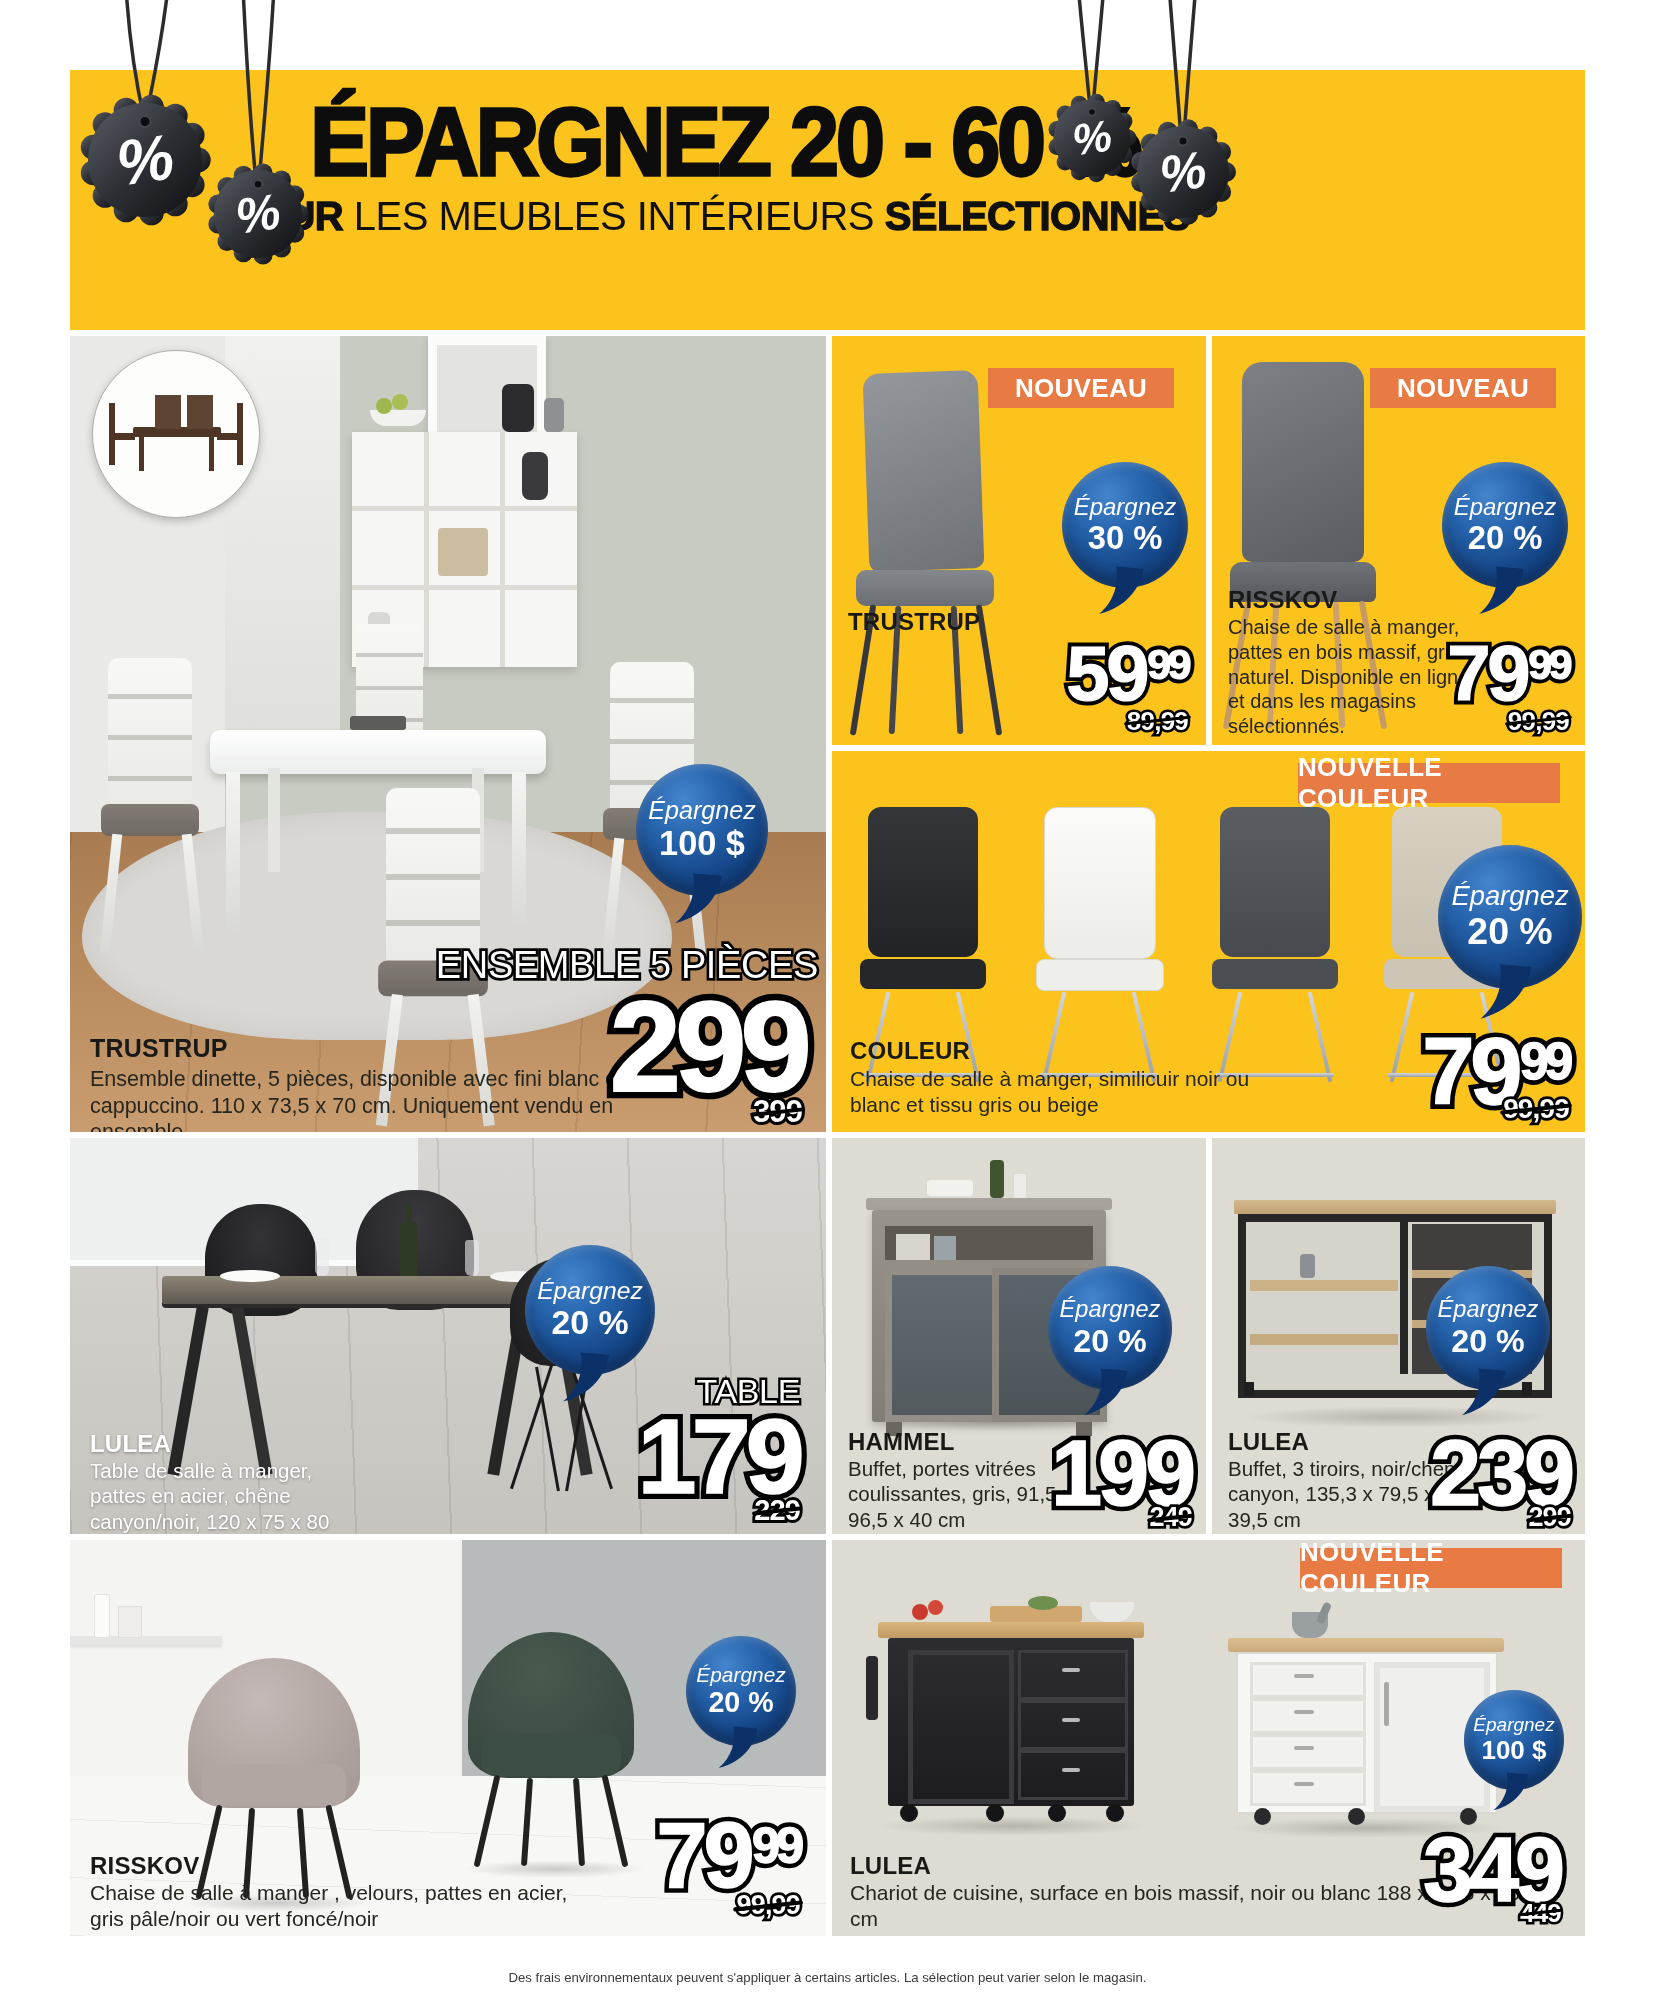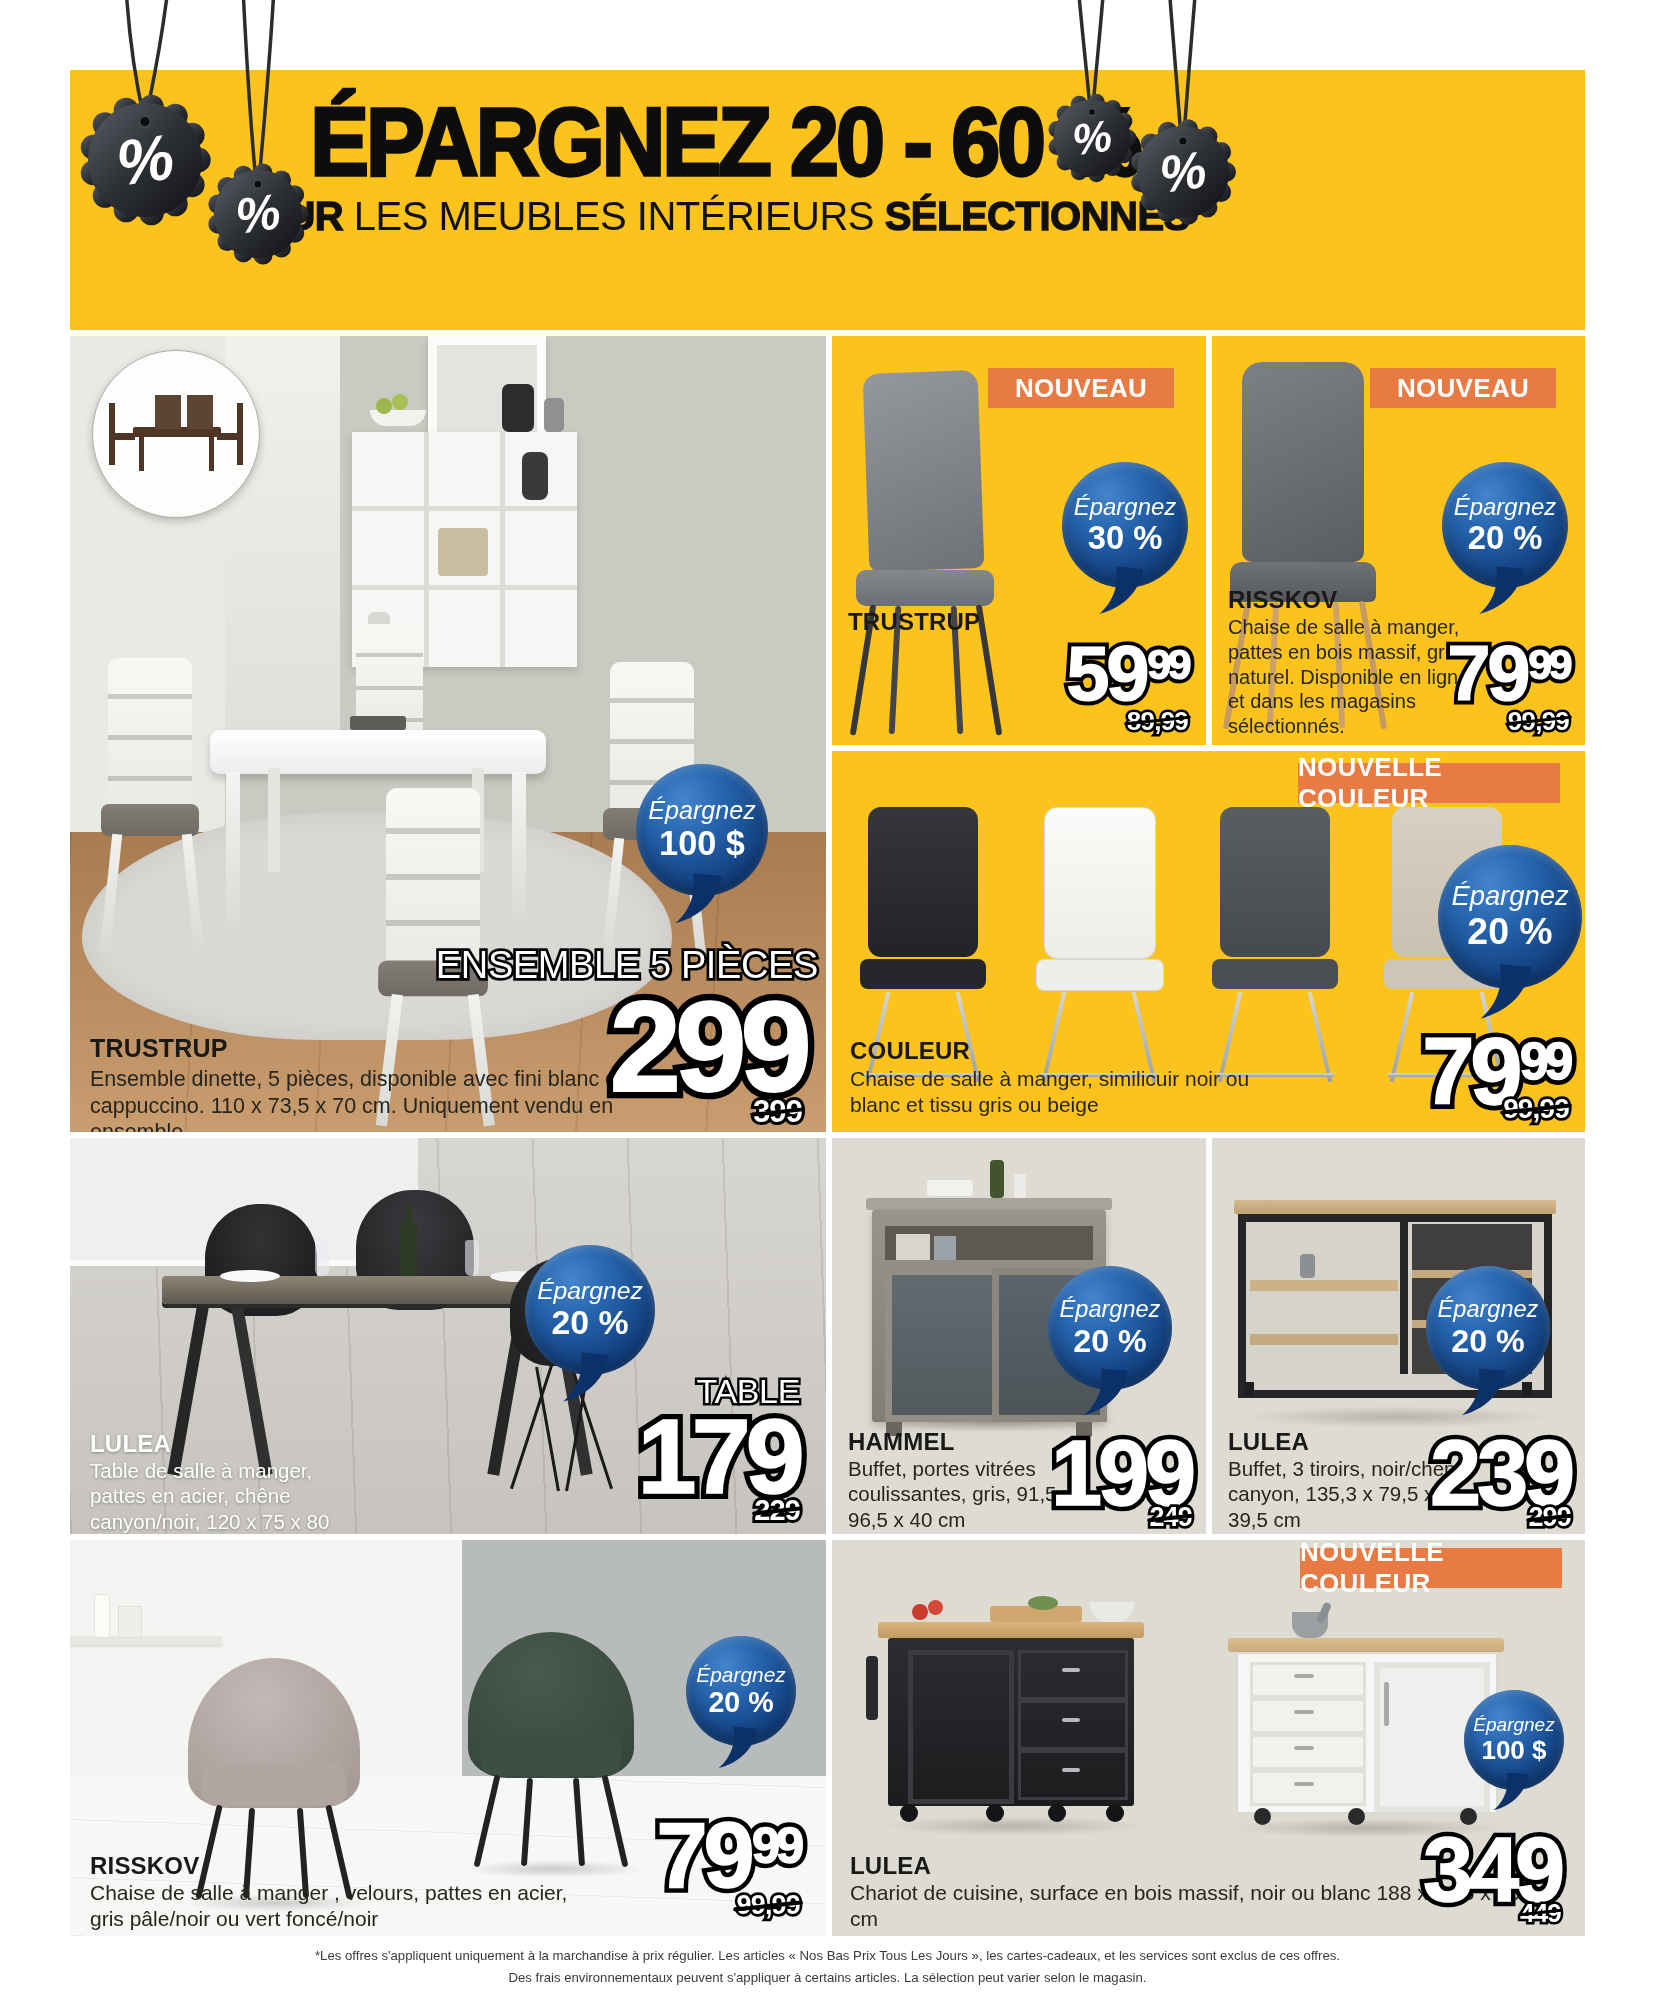--- a/index.html
+++ b/index.html
@@ -652,16 +652,15 @@
     </div>
     <div class="ow" style="right:24px;top:360px;font-size:26px;">
       <div class="pp st">449</div>
       <div class="pp fi">449</div>
       <div class="strike"></div>
     </div>
     <div class="pname" style="left:18px;top:312px;">LULEA</div>
     <div class="pdesc" style="left:18px;top:340px;width:690px;font-size:21px;">Chariot de cuisine, surface en bois massif, noir ou blanc 188 x 84,5 x 46 cm</div>
   </div>
 
-  <div class="foot" style="top:1948px;font-size:13.2px;">*Les offres s'appliquent uniquement à la marchandise à prix régulier. Les articles « Nos Bas Prix Tous Les Jours », les cartes-cadeaux, et les services sont exclus de ces offres.</div>
   <div class="foot" style="top:1970px;font-size:13.2px;">Des frais environnementaux peuvent s'appliquer à certains articles. La sélection peut varier selon le magasin.</div>
 
 </div>
 
 </body></html>

